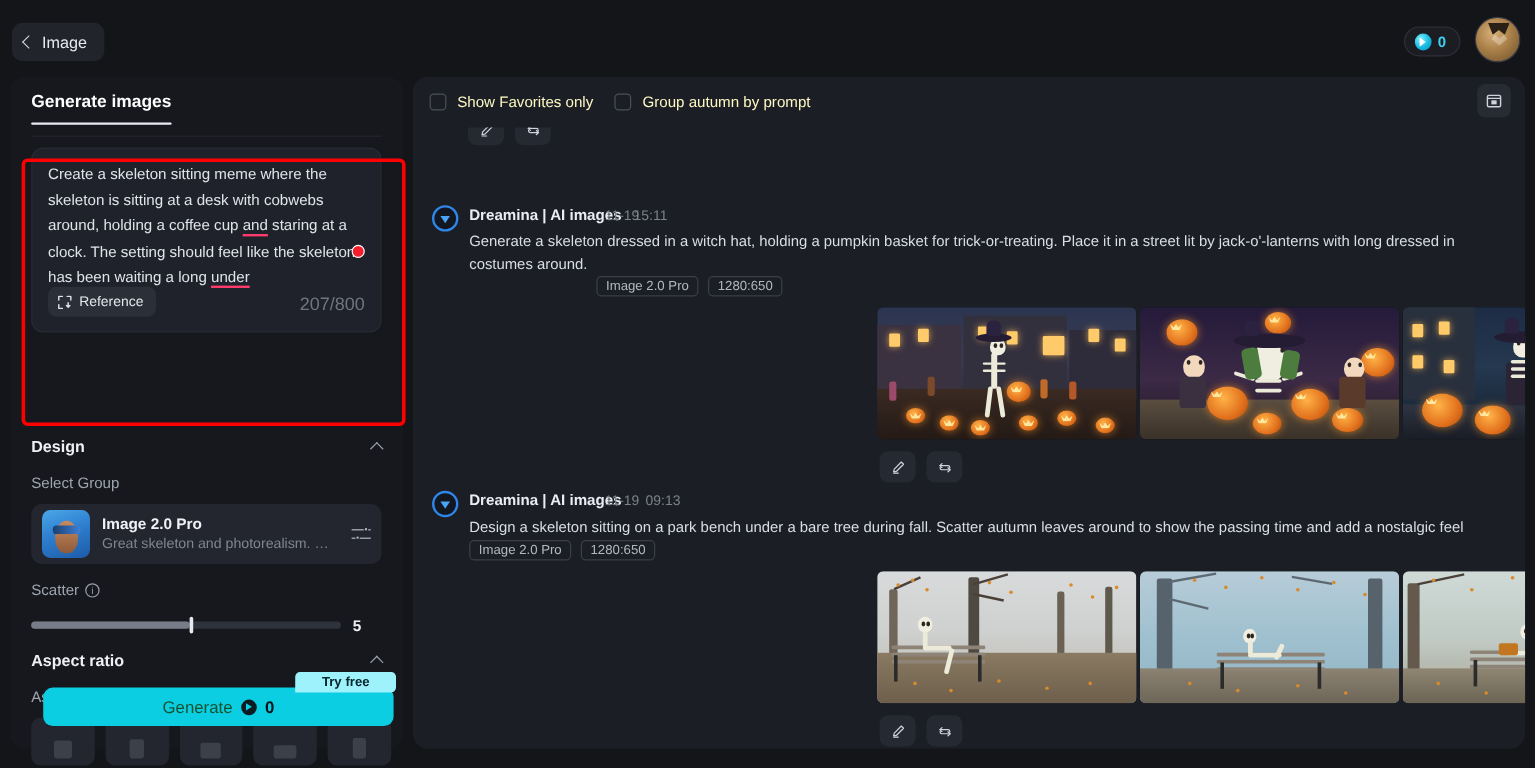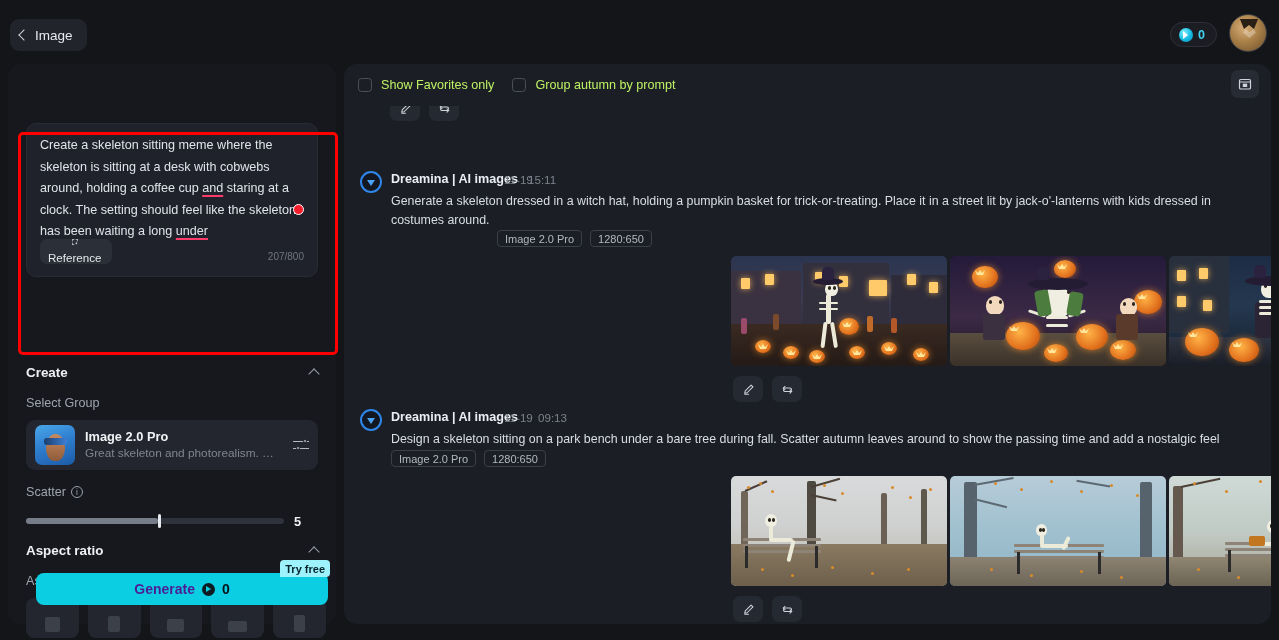--- a/index.html
+++ b/index.html
@@ -67,22 +67,22 @@
     position: absolute; left: 18px; top: 59px; width: 292px; height: 154px;
     background: #1f222a; border: 1px solid #282b34; border-radius: 10px; padding: 11px 13px 0 13px;
   }
   .prompt-text { font-size: 12.6px; line-height: 21.6px; color: #dfe3ea; white-space: pre-wrap; }
   .uw { text-decoration: underline; text-decoration-color: #ff3b6b;
         text-decoration-thickness: 2px; text-underline-offset: 3px; }
   .rec-dot { position: absolute; right: 13px; top: 80px; width: 11px; height: 11px; border-radius: 50%;
     background: #f51d2c; border: 1.5px solid #ffffff; cursor: pointer; }
   .ref-btn { position: absolute; left: 13px; bottom: 12px; height: 25px; padding: 0 10px 0 8px;
     display:flex; align-items:center; gap:6px; background:#2b2f38; border-radius: 7px;
-    font-size: 11.6px; color: #e3e6ec; cursor: pointer; flex-direction: column; }
-  .char-count { position: absolute; right: 13px; bottom: 14px; font-size: 10px; color: #70757f; }
+    font-size: 11.6px; color: #e3e6ec; cursor: pointer; }
+  .char-count { position: absolute; right: 13px; bottom: 14px; font-size: 15px; color: #70757f; }
 
   .section-head { position: absolute; left: 18px; width: 292px; display:flex; align-items:center;
     justify-content: space-between; cursor: pointer; }
   .section-head .ttl { font-size: 13.4px; font-weight: 700; color: #eef0f4; }
   .caret-up { width: 8px; height: 8px; border-left: 1.5px solid #9aa0ab; border-top: 1.5px solid #9aa0ab;
     transform: rotate(45deg); margin-top: 3px; }
   .sub-label { position:absolute; left:18px; font-size:12.6px; color:#9fa5b0; }
 
   .model-card { position: absolute; left: 18px; top: 356px; width: 292px; height: 50px;
     background: #23262e; border-radius: 9px; display:flex; align-items:center; padding: 0 9px; gap: 10px; cursor:pointer;}
@@ -113,37 +113,37 @@
   .knob { position:absolute; left:51%; top:-4px; width:3px; height:14px; border-radius:2px; background:#e6e9ee; }
   .qval { font-size:12.8px; font-weight:700; color:#eef0f4; }
 
   .ar-row { position:absolute; left:18px; top:534px; width:300px; display:flex; gap:9px; }
   .ar-btn { width:53px; height:40px; border-radius:8px; background:#23262e; display:flex;
     align-items:flex-end; justify-content:center; padding-bottom:6px; cursor:pointer; }
   .ar-in { background:#3b4049; border-radius:2px; }
 
   .gen-btn { position:absolute; left:28px; bottom:19px; width:292px; height:32px; border-radius:8px;
     background:#0bcee2; display:flex; align-items:center; justify-content:center; gap:7px; cursor:pointer; }
-  .gen-label { font-size:14px; font-weight:700; color:#4c1d95; }
+  .gen-label { font-size:14px; font-weight:400; color:#14532d; }
   .gen-coin { width:13px; height:13px; border-radius:50%; background:#0d1b22; position:relative; }
   .gen-coin::after { content:""; position:absolute; left:4px; top:3px; width:0; height:0;
     border-left:5px solid #0bcee2; border-top:3.5px solid transparent; border-bottom:3.5px solid transparent; }
   .gen-count { font-size:14px; font-weight:700; color:#05141b; }
-  .try-free { position:absolute; right:-2px; bottom:28px; height:17px; padding:0 5px;
+  .try-free { position:absolute; right:-2px; bottom:28px; height:17px; padding:0 22px;
     background:#9df2fb; border-radius:4px 4px 4px 0; font-size:11px; font-weight:700; color:#06242c;
     display:flex; align-items:center;margin-top:13px; }
 
   
   .right-panel { position:absolute; left:344px; top:64px; width:927px; height:560px;
     background: #1b1e25; border-radius:13px; overflow:hidden; }
   .rp-head { position:absolute; left:0; top:0; width:927px; height:42px; background:#1b1e25; z-index:5;
     display:flex; align-items:center; padding-left:14px; gap:18px; }
   .cbx { display:flex; align-items:center; gap:9px; cursor:pointer; }
   .box { width:14px; height:14px; border:1.5px solid #4b505b; border-radius:3.5px; }
-  .cbx span { font-size:12.6px; color:#bef264; }
+  .cbx span { font-size:12.6px; color:#fef9c3; }
   .archive-btn { position:absolute; right:12px; top:6px; width:28px; height:28px; border-radius:7px;
     background:#272b33; display:flex; align-items:center; justify-content:center; cursor:pointer; }
 
   .feed { position:absolute; left:0; top:42px; width:927px; height:518px; overflow:hidden; }
 
   .cut-actions { position:absolute; left:46px; top:-11px; display:flex; gap:9px; }
   .ibtn { width:30px; height:26px; border-radius:7px; background:#252931; display:flex;
     align-items:center; justify-content:center; cursor:pointer; }
 
   .result { position:absolute; left:0; width:927px; }
@@ -205,38 +205,41 @@
     </div>
     <div class="credits">
       <span class="credit-coin"></span>
       <span class="credit-num">0</span>
     </div>
     <div class="avatar"></div>
   </div>
 
   <div class="left-panel">
 
+    <div class="panel-tabs">
+      <div class="tab-active">Generate images</div>
+    </div>
 
     <div class="prompt-box">
       <div class="prompt-text"><span>Create a skeleton sitting meme where the skeleton is sitting at a desk with cobwebs around, holding a coffee cup </span><span class="uw">and</span><span> staring at a clock. The setting should feel like the skeleton has been waiting a long </span><span class="uw">under</span></div>
       <div class="rec-dot"></div>
       <div class="ref-btn">
         <svg width="12" height="12" viewBox="0 0 12 12">
           <path d="M1 1h3M1 1v3M11 1H8M11 1v3M1 11h3M1 11V8" stroke="#dfe3ea" stroke-width="1.2" fill="none" stroke-linecap="round"></path>
           <path d="M8.8 6.2v3.6M7.4 8.6l1.4 1.4 1.4-1.4" stroke="#dfe3ea" stroke-width="1.2" fill="none" stroke-linecap="round"></path>
         </svg>
         <span>Reference</span>
       </div>
       <div class="char-count">207/800</div>
     </div>
 
     <div class="gen-card-outline"></div>
 
     <div class="section-head" style="top:301px;">
-      <span class="ttl">Create</span>
+      <span class="ttl">Design</span>
       <span class="caret-up"></span>
     </div>
     <div class="sub-label" style="top:332px;">Select Group</div>
 
     <div class="model-card">
       <div class="model-thumb"></div>
       <div class="model-meta">
         <div class="model-name">Image 2.0 Pro</div>
         <div class="model-desc">Great skeleton and photorealism. Of…</div>
       </div>
@@ -329,21 +332,21 @@
             <path d="M9.7 10.9l1.9-1.8-1.9-1.8" stroke="#cfd4dc" stroke-width="1.1" fill="none" stroke-linecap="round" stroke-linejoin="round"></path>
           </svg>
         </div>
       </div>
 
       <div class="result" style="top:62px;">
         <div class="r-badge"></div>
         <div class="r-title">Dreamina | AI images</div>
         <div class="r-date" style="left:160px;">11-19</div>
         <div class="r-time" style="left:184px;">15:11</div>
-        <div class="r-prompt">Generate a skeleton dressed in a witch hat, holding a pumpkin basket for trick-or-treating. Place it in a street lit by jack-o'-lanterns with kids dressed in costumes around.</div>
+        <div class="r-prompt">Generate a skeleton dressed in a witch hat, holding a pumpkin basket for trick-or-treating. Place it in a street lit by jack-o'-lanterns with long dressed in costumes around.</div>
         <div class="tags" style="left:153px; top:62px;">
           <span class="tag">Image 2.0 Pro</span>
           <span class="tag">1280:650</span>
         </div>
 
         <div class="grid" style="top:88px;">
 
           <div class="cell">
             <div class="sky s-night"></div>
             <div class="house" style="left:0;width:70px;height:62px;background:#3a3240;"></div>

